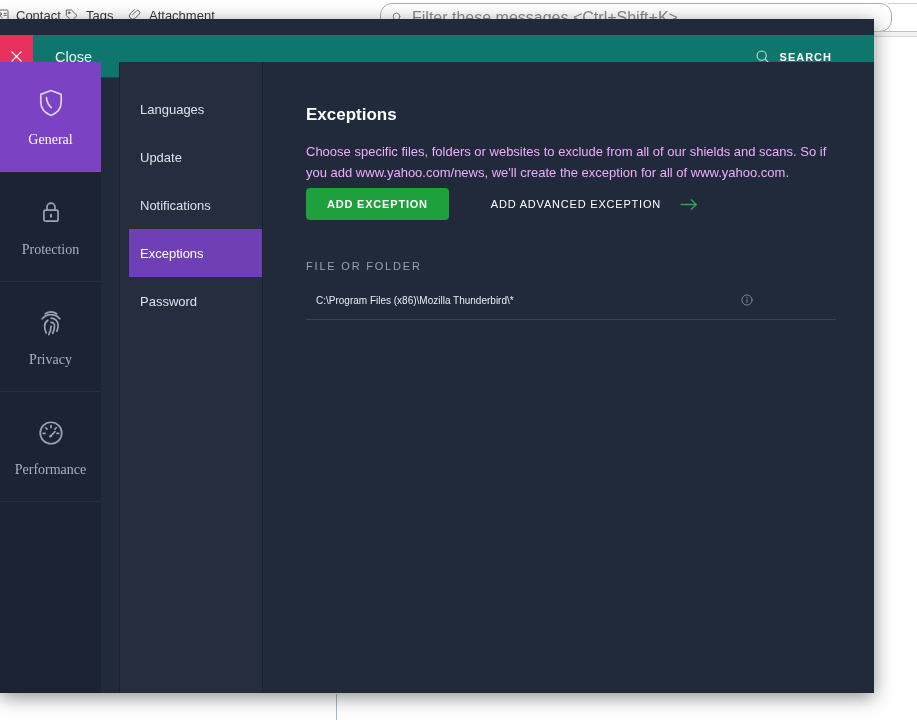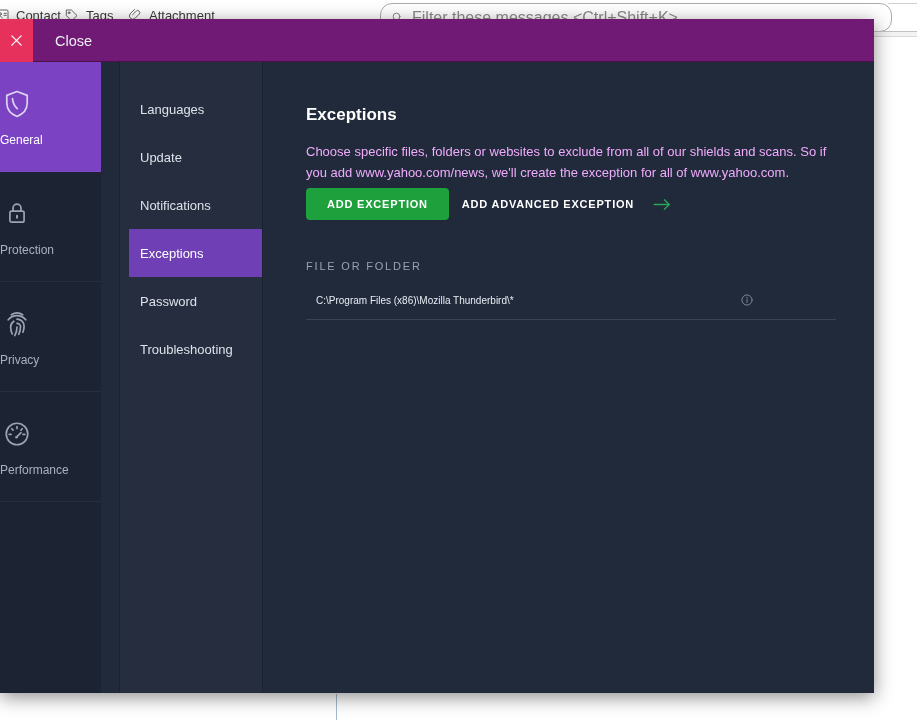--- a/index.html
+++ b/index.html
@@ -41,44 +41,44 @@
     background: #f3f3f3; border-top: 1px solid #c2c2c2; border-bottom: 1px solid #dadada; }
   .bg-splitter { position: absolute; left: 336px; top: 694px; width: 1px; height: 26px; background: #a4bbcd; cursor: col-resize; }
 
   
   .av-window {
     position: absolute; left: 0; top: 19px; width: 874px; height: 674px;
     background: #212a3b; box-shadow: 0 4px 18px rgba(0,0,0,0.45); color: #fff;
   }
 
   .av-titlebar {
-    position: absolute; top: 0; left: 0; right: 0; height: 43px;
-    background: #701a75; border-bottom: 1px solid rgba(0,0,0,0.35);
+    position: absolute; top: 16px; left: 0; right: 0; height: 43px;
+    background: #0f766e; border-bottom: 1px solid rgba(0,0,0,0.35);
   }
   .av-close-btn {
     position: absolute; left: 0; top: 0; width: 33px; height: 43px;
     background: #e5315b; display: flex; align-items: center; justify-content: center; cursor: pointer;
   }
   .av-close-btn svg { width: 13px; height: 13px; stroke: #fff; stroke-width: 1.4; stroke-linecap: round; }
   .av-close-label {
     position: absolute; left: 55px; top: 0; height: 43px;
     display: flex; align-items: center; font-size: 14.5px; color: #eef1f6;
   }
   .av-search {
     position: absolute; right: 42px; top: 0; height: 43px;
     display: flex; align-items: center; gap: 9px; cursor: pointer;
   }
   .av-search svg { width: 17px; height: 17px; stroke: #d4d9e2; fill: none; stroke-width: 1.3; stroke-linecap: round; }
   .av-search-label { font-size: 11px; font-weight: bold; letter-spacing: 1px; color: #fff; }
 
   .av-rail { position: absolute; left: 0; top: 43px; width: 101px; bottom: 0; background: #1c2434; }
   .av-rail-item {
-    height: 110px; display: flex; flex-direction: column; 
+    height: 110px; display: flex; flex-direction: column; align-items: center;
     justify-content: center; gap: 12px; cursor: pointer;
-    color: #a9b0c0; font-size: 12px; border-bottom: 1px solid rgba(255,255,255,0.05);
+    color: #a9b0c0; font-size: 14px; border-bottom: 1px solid rgba(255,255,255,0.05); font-family: Liberation Serif, serif;
   }
   .av-rail-item svg { width: 34px; height: 34px; stroke: currentColor; fill: none;
     stroke-width: 1.2; stroke-linecap: round; stroke-linejoin: round; color: #9aa2b4; }
   .av-rail-item.selected { background: #7b42c4; color: #ffffff; }
   .av-rail-item.selected svg { color: #dcd3f0; }
 
   .av-submenu {
     position: absolute; left: 119px; top: 43px; width: 161px; bottom: 0;
     background: #252d3e; padding-top: 23px; border-left: 1px solid rgba(0,0,0,0.25);
   }
@@ -97,22 +97,22 @@
   .av-title { margin: 43px 0 0; font-size: 17px; line-height: 20px; font-weight: bold; color: #fff; }
   .av-desc  { margin: 16px 0 0; width: 528px; font-size: 13px; line-height: 21px; color: #f0abfc; }
 
   .av-btn-row { margin-top: 5px; display: flex; align-items: center; }
   .av-add-btn {
     height: 32px; padding: 0 21px; background: #1ea03c; color: #fff;
     font-size: 11px; font-weight: bold; letter-spacing: 0.8px;
     border: none; border-radius: 4px; cursor: pointer; font-family: "Liberation Sans", sans-serif;
   }
   .av-adv-link {
-    display: flex; align-items: center; gap: 19px; margin-left: 13px;
-    color: #fff; font-size: 11px; font-weight: bold; letter-spacing: 0.8px; cursor: pointer;
+    display: flex; align-items: center; gap: 19px; margin-left: 42px;
+    color: #fff; font-size: 11px; font-weight: normal; letter-spacing: 0.8px; cursor: pointer;
   }
   .av-adv-link svg { width: 19px; height: 13px; stroke: #2aa652; fill: none;
     stroke-width: 1.5; stroke-linecap: round; stroke-linejoin: round; }
 
   .av-list-header { margin-top: 40px; font-size: 11px; line-height: 13px;
     letter-spacing: 1.8px; color: #99a1b3; }
 
   .av-exc-row {
     position: relative; margin-top: 8px; width: 530px; height: 39px;
     display: flex; align-items: center; padding-left: 10px;
@@ -165,20 +165,27 @@
 
 <div class="av-window">
 
   <div class="av-titlebar">
     <div class="av-close-btn">
       <svg viewBox="0 0 14 14">
           <path d="M2 2l10 10M12 2L2 12"></path>
         </svg>
     </div>
     <div class="av-close-label">Close</div>
+    <div class="av-search">
+      <svg viewBox="0 0 20 20">
+          <circle cx="9" cy="9" r="5.4"></circle>
+          <path d="M13.2 13.2L18 18"></path>
+        </svg>
+      <span class="av-search-label">SEARCH</span>
+    </div>
   </div>
 
   <div class="av-rail">
     <div class="av-rail-item selected">
       <svg viewBox="0 0 24 24">
           <path d="M12 3.2l7.2 2.7v5.3c0 4.7-2.9 8-7.2 9.6-4.3-1.6-7.2-4.9-7.2-9.6V5.9z"></path>
           <path d="M8.8 8.2c.3 3 1.5 5.4 3.4 7.1"></path>
         </svg>
       <span>General</span>
     </div>
@@ -211,21 +218,20 @@
       <span>Performance</span>
     </div>
   </div>
 
   <div class="av-submenu">
     <div class="av-sub-item">Languages</div>
     <div class="av-sub-item">Update</div>
     <div class="av-sub-item">Notifications</div>
     <div class="av-sub-item selected">Exceptions</div>
     <div class="av-sub-item">Password</div>
-    <div class="av-sub-item">Troubleshooting</div>
   </div>
 
   <div class="av-content">
     <h1 class="av-title">Exceptions</h1>
     <p class="av-desc">Choose specific files, folders or websites to exclude from all of our shields and scans. So if you add www.yahoo.com/news, we'll create the exception for all of www.yahoo.com.</p>
 
     <div class="av-btn-row">
       <button class="av-add-btn">ADD EXCEPTION</button>
       <div class="av-adv-link">
         <span>ADD ADVANCED EXCEPTION</span>

